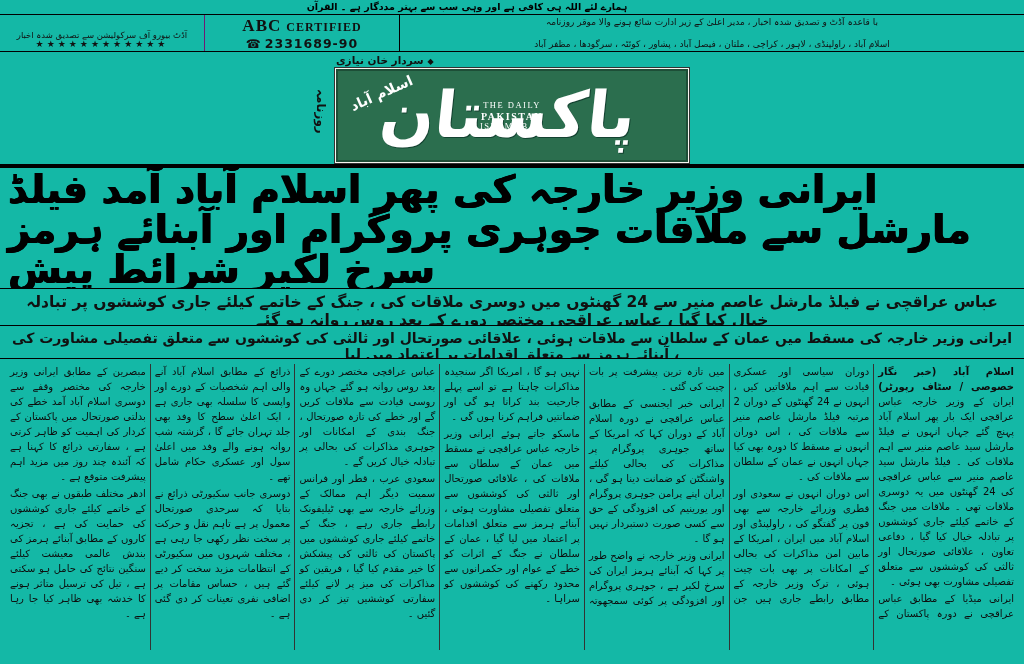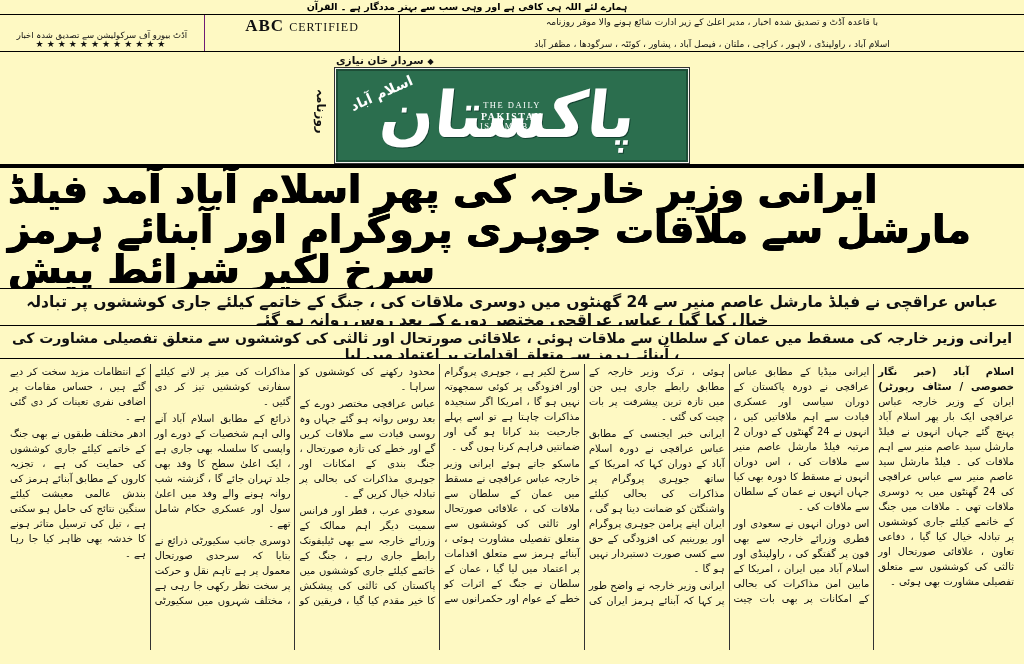--- a/index.html
+++ b/index.html
@@ -1,38 +1,38 @@
 <!DOCTYPE html>
 <html lang="ur"><head>
 <meta charset="utf-8">
 <style>
   * { margin:0; padding:0; box-sizing:border-box; }
   body { background:#d8d6d1; font-family:"DejaVu Sans", sans-serif; }
   .page {
     width:1024px; height:664px; margin:0 auto; overflow:hidden;
-    background:#fef9c3; color:#111; position:relative;
+    background:#14b8a6; color:#111; position:relative;
   }
   
   .topline {
     height:14px; font-size:9.5px; direction:rtl; text-align:center;
     padding:1px 90px 0 0; color:#000; font-weight:bold;
     white-space:nowrap; overflow:hidden;
   }
   
   .header {
     border-top:1.5px solid #000; border-bottom:1.5px solid #000;
     height:38px; display:flex; align-items:stretch; direction:ltr;
   }
   .h-left { width:205px; padding:2px 4px; border-right:1px solid #701a75;
     display:flex; flex-direction:column; justify-content:flex-end; }
   .h-left-urdu { font-size:8.5px; direction:rtl; text-align:center; white-space:nowrap; overflow:hidden; }
   .h-stars { font-size:9px; letter-spacing:3px; text-align:center; line-height:1; }
   .h-abc { width:195px; padding:1px 4px; border-right:1px solid #000; text-align:center; }
   .abc-big { font-family:"Liberation Serif", serif; font-weight:bold; font-size:17px; letter-spacing:1px; }
-  .abc-small { font-family:"Liberation Serif", serif; font-size:12px; letter-spacing:1px; }
+  .abc-small { font-family:"Liberation Serif", serif; font-size:12px; letter-spacing:1px;font-weight:bold; }
   .h-phone { font-size:12.5px; font-weight:bold; letter-spacing:1px; }
   .h-phone .ph { font-size:12px; margin-right:3px; }
   .h-right { flex:1; direction:rtl; padding:2px 8px; display:flex;
     flex-direction:column; justify-content:space-between; }
   .h-right div { font-size:9px; white-space:nowrap; overflow:hidden; text-align:center; }
   
   .masthead { height:112px; position:relative; }
   .mast-center { position:absolute; left:50%; top:2px; transform:translateX(-50%); width:352px; }
   .chairman { height:15px; font-size:10.5px; direction:rtl; text-align:left; font-weight:bold; }
   .chairman .seal { font-size:8px; margin-left:4px; }
@@ -98,20 +98,23 @@
   <div class="header">
     <div class="h-left">
       <div class="h-left-urdu">آڈٹ بیورو آف سرکولیشن سے تصدیق شدہ اخبار</div>
       <div class="h-stars">★★★★★★★★★★★★</div>
     </div>
     <div class="h-abc">
       <div>
         <span class="abc-big">ABC</span>
         <span class="abc-small">CERTIFIED</span>
       </div>
+      <div class="h-phone">
+        <span class="ph">☎</span><span>2331689-90</span>
+      </div>
     </div>
     <div class="h-right">
       <div>با قاعدہ آڈٹ و تصدیق شدہ اخبار ، مدیر اعلیٰ کے زیر ادارت شائع ہونے والا موقر روزنامہ</div>
       <div>اسلام آباد ، راولپنڈی ، لاہور ، کراچی ، ملتان ، فیصل آباد ، پشاور ، کوئٹہ ، سرگودھا ، مظفر آباد</div>
     </div>
   </div>
 
   <div class="masthead">
     <div class="rozanama">روزنامہ</div>
     <div class="mast-center">
@@ -147,16 +150,17 @@
     </p>
     <p>ایرانی میڈیا کے مطابق عباس عراقچی نے دورہ پاکستان کے دوران سیاسی اور عسکری قیادت سے اہم ملاقاتیں کیں ، انہوں نے 24 گھنٹوں کے دوران 2 مرتبہ فیلڈ مارشل عاصم منیر سے ملاقات کی ، اس دوران انہوں نے مسقط کا دورہ بھی کیا جہاں انہوں نے عمان کے سلطان سے ملاقات کی ۔</p>
     <p>اس دوران انہوں نے سعودی اور قطری وزرائے خارجہ سے بھی فون پر گفتگو کی ، راولپنڈی اور اسلام آباد میں ایران ، امریکا کے مابین امن مذاکرات کی بحالی کے امکانات پر بھی بات چیت ہوئی ، ترک وزیر خارجہ کے مطابق رابطے جاری ہیں جن میں تازہ ترین پیشرفت پر بات چیت کی گئی ۔</p>
     <p>ایرانی خبر ایجنسی کے مطابق عباس عراقچی نے دورہ اسلام آباد کے دوران کہا کہ امریکا کے ساتھ جوہری پروگرام پر مذاکرات کی بحالی کیلئے واشنگٹن کو ضمانت دینا ہو گی ، ایران اپنے پرامن جوہری پروگرام اور یورینیم کی افزودگی کے حق سے کسی صورت دستبردار نہیں ہو گا ۔</p>
     <p>ایرانی وزیر خارجہ نے واضح طور پر کہا کہ آبنائے ہرمز ایران کی سرخ لکیر ہے ، جوہری پروگرام اور افزودگی پر کوئی سمجھوتہ نہیں ہو گا ، امریکا اگر سنجیدہ مذاکرات چاہتا ہے تو اسے پہلے جارحیت بند کرانا ہو گی اور ضمانتیں فراہم کرنا ہوں گی ۔</p>
     <p>ماسکو جاتے ہوئے ایرانی وزیر خارجہ عباس عراقچی نے مسقط میں عمان کے سلطان سے ملاقات کی ، علاقائی صورتحال اور ثالثی کی کوششوں سے متعلق تفصیلی مشاورت ہوئی ، آبنائے ہرمز سے متعلق اقدامات پر اعتماد میں لیا گیا ، عمان کے سلطان نے جنگ کے اثرات کو خطے کے عوام اور حکمرانوں سے محدود رکھنے کی کوششوں کو سراہا ۔</p>
     <p>عباس عراقچی مختصر دورے کے بعد روس روانہ ہو گئے جہاں وہ روسی قیادت سے ملاقات کریں گے اور خطے کی تازہ صورتحال ، جنگ بندی کے امکانات اور جوہری مذاکرات کی بحالی پر تبادلہ خیال کریں گے ۔</p>
     <p>سعودی عرب ، قطر اور فرانس سمیت دیگر اہم ممالک کے وزرائے خارجہ سے بھی ٹیلیفونک رابطے جاری رہے ، جنگ کے خاتمے کیلئے جاری کوششوں میں پاکستان کی ثالثی کی پیشکش کا خیر مقدم کیا گیا ، فریقین کو مذاکرات کی میز پر لانے کیلئے سفارتی کوششیں تیز کر دی گئیں ۔</p>
     <p>ذرائع کے مطابق اسلام آباد آنے والی اہم شخصیات کے دورے اور واپسی کا سلسلہ بھی جاری ہے ، ایک اعلیٰ سطح کا وفد بھی جلد تہران جائے گا ، گزشتہ شب روانہ ہونے والے وفد میں اعلیٰ سول اور عسکری حکام شامل تھے ۔</p>
     <p>دوسری جانب سکیورٹی ذرائع نے بتایا کہ سرحدی صورتحال معمول پر ہے تاہم نقل و حرکت پر سخت نظر رکھی جا رہی ہے ، مختلف شہروں میں سکیورٹی کے انتظامات مزید سخت کر دیے گئے ہیں ، حساس مقامات پر اضافی نفری تعینات کر دی گئی ہے ۔</p>
+    <p>مبصرین کے مطابق ایرانی وزیر خارجہ کی مختصر وقفے سے دوسری اسلام آباد آمد خطے کی بدلتی صورتحال میں پاکستان کے کردار کی اہمیت کو ظاہر کرتی ہے ، سفارتی ذرائع کا کہنا ہے کہ آئندہ چند روز میں مزید اہم پیشرفت متوقع ہے ۔</p>
     <p>ادھر مختلف طبقوں نے بھی جنگ کے خاتمے کیلئے جاری کوششوں کی حمایت کی ہے ، تجزیہ کاروں کے مطابق آبنائے ہرمز کی بندش عالمی معیشت کیلئے سنگین نتائج کی حامل ہو سکتی ہے ، تیل کی ترسیل متاثر ہونے کا خدشہ بھی ظاہر کیا جا رہا ہے ۔</p>
   </div>
 
 </div>
 
 </body></html>

